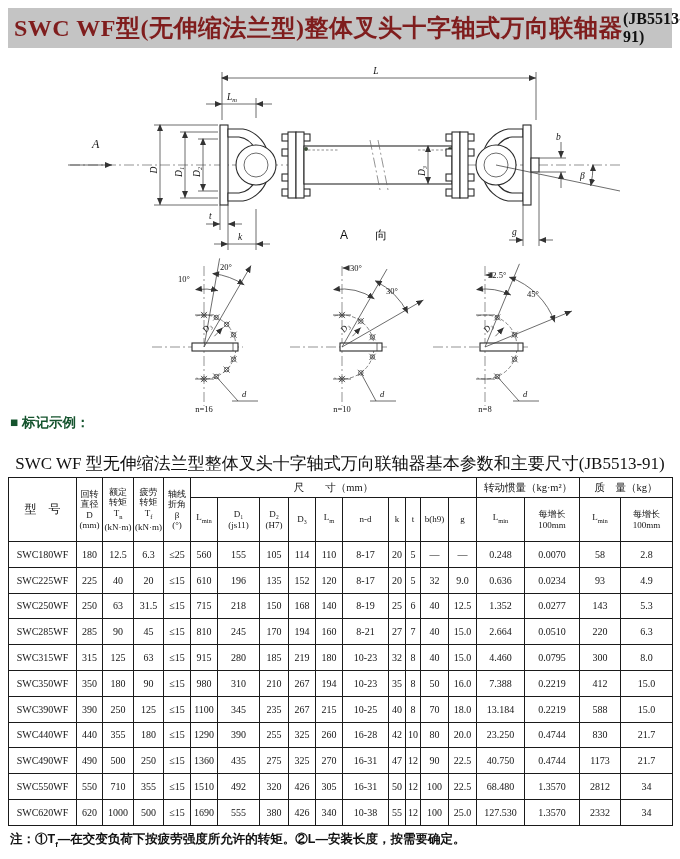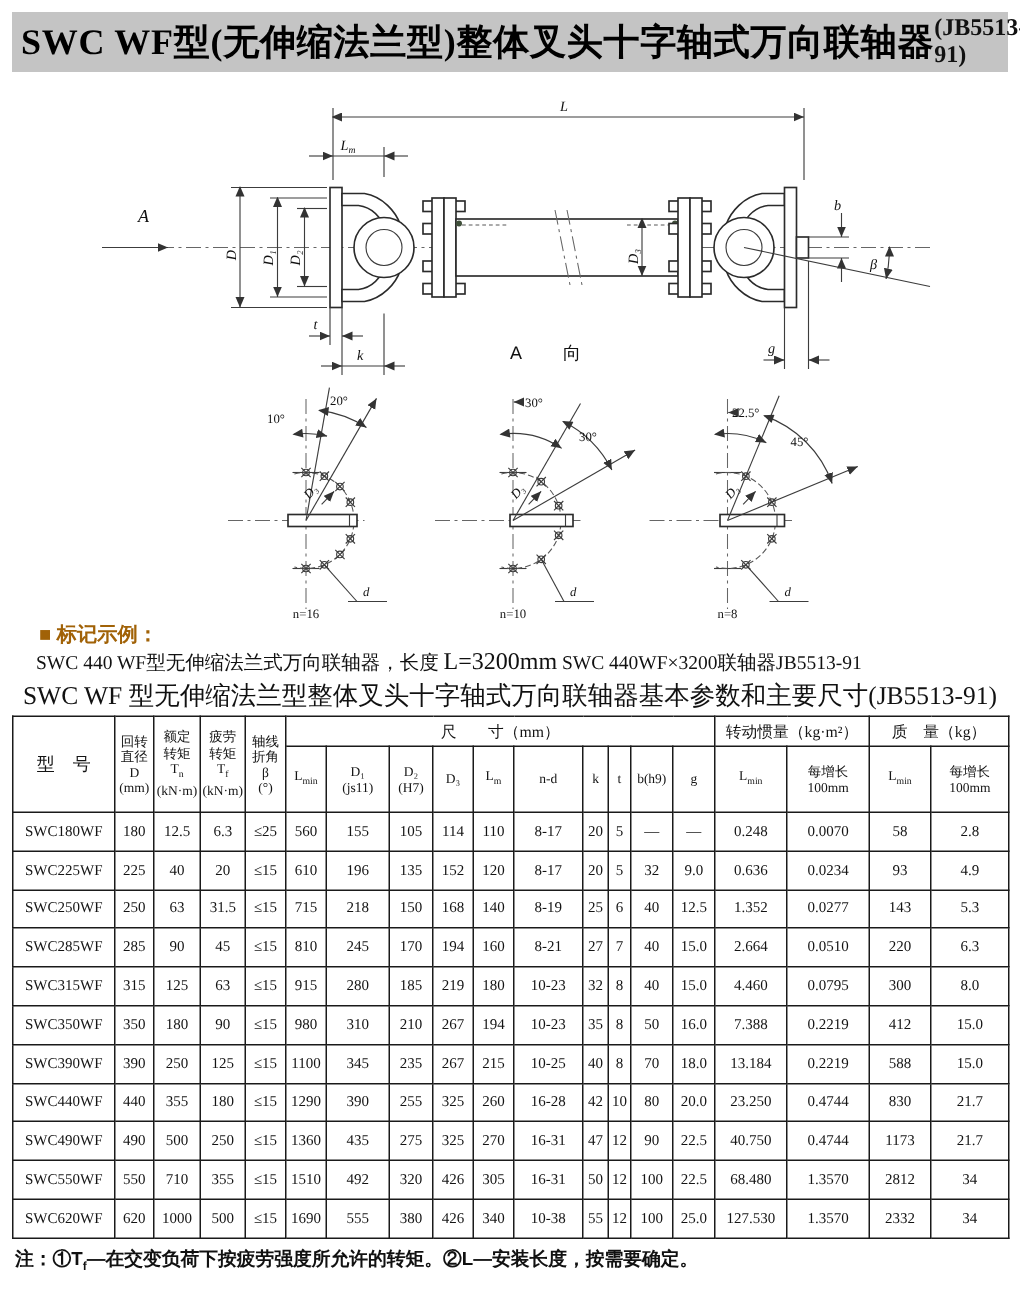--- a/index.html
+++ b/index.html
@@ -1,37 +1,37 @@
 <!DOCTYPE html>
 <html><head>
 <meta charset="utf-8">
 <style>
   html,body{margin:0;padding:0;}
   body{width:680px;height:859px;background:#ffffff;font-family:"Liberation Sans",sans-serif;}
   .page{position:relative;width:680px;height:859px;background:#fff;overflow:hidden;color:#141414;}
 
   .title-bar{position:absolute;left:8px;top:8px;width:664px;height:40px;background:#c4c4c4;
     display:flex;align-items:center;padding-left:6px;box-sizing:border-box;}
-  .title-main{font-family:"Liberation Serif",serif;font-weight:bold;font-size:24px;letter-spacing:0.5px;color:#000000;white-space:nowrap;}
+  .title-main{font-family:"Liberation Serif",serif;font-weight:bold;font-size:24px;letter-spacing:0.5px;color:#7f1d1d;white-space:nowrap;}
   .title-code{font-family:"Liberation Serif",serif;font-weight:bold;font-size:16px;color:#111;}
 
   #drawing-svg{position:absolute;left:8px;top:52px;}
   .med{fill:#ffffff;stroke:#2b2b2b;stroke-width:1.1;}
   .thin{fill:none;stroke:#3c3c3c;stroke-width:0.75;}
   .cl{fill:none;stroke:#666;stroke-width:0.7;stroke-dasharray:10 3 2 3;}
   .cl2{fill:none;stroke:#555;stroke-width:0.7;stroke-dasharray:4 2;}
   .d1{fill:none;stroke:#444;stroke-width:0.6;stroke-dasharray:2.5 2;}
   text.dim{font:italic 9.5px "Liberation Serif",serif;fill:#111;}
   text.big{font-size:12px;}
   text.ang{font:8.5px "Liberation Serif",serif;fill:#111;}
   text.it{font-style:italic;}
   text.cjk{font:12px "Liberation Sans",sans-serif;fill:#111;letter-spacing:8px;}
   .ss{font-size:6.5px;}
 
-  .marking-head{position:absolute;left:10px;top:414px;font-size:13.5px;font-weight:bold;color:#a16207;margin-left:16px;}
+  .marking-head{position:absolute;left:10px;top:414px;font-size:13.5px;font-weight:bold;color:#14532d;}
   .marking-line{position:absolute;left:24px;top:433px;font-family:"Liberation Serif",serif;font-size:13px;color:#111;white-space:nowrap;}
   .marking-line .formula{font-size:16px;}
   .table-title{position:absolute;left:8px;top:452px;width:664px;text-align:center;
     font-family:"Liberation Serif",serif;font-size:17px;color:#111;white-space:nowrap;}
 
   #spec-table{position:absolute;left:8px;top:477px;width:664px;border-collapse:collapse;table-layout:fixed;
     font-family:"Liberation Serif",serif;color:#141414;}
   #spec-table th,#spec-table td{border:1px solid #1a1a1a;text-align:center;vertical-align:middle;padding:0;overflow:hidden;}
   #spec-table th{font-weight:normal;}
   #spec-table .grp{height:19px;font-size:10.5px;}
@@ -284,21 +284,20 @@
         <text x="479" y="281" class="ang it" transform="rotate(-47 479 281)">D₃</text>
         <line x1="487.41987555688496" y1="284.20990299492024" x2="495.7557760023929" y2="275.57782539085645" class="thin" marker-end="url(#ar)"></line>
         <line x1="489.24586983568287" y1="324.56414504036115" x2="511" y2="349" class="thin"></line>
         <line x1="505" y1="349" x2="531" y2="349" class="thin"></line>
         <text x="515" y="345" class="ang it">d</text>
         <text x="477" y="360" class="ang" text-anchor="middle">n=8</text>
       </g>
     </svg>
 
   <div class="marking-head"><span>■</span><span> 标记示例：</span></div>
-  <div class="marking-line"><span>SWC 440 WF型无伸缩法兰式万向联轴器，长度 </span><span class="formula">L=3200mm</span><span>  SWC 440WF×3200联轴器JB5513-91</span></div>
 
   <div class="table-title">SWC WF 型无伸缩法兰型整体叉头十字轴式万向联轴器基本参数和主要尺寸(JB5513-91)</div>
 
   <table id="spec-table">
       <colgroup>
         <col style="width: 68px;">
         <col style="width: 26px;">
         <col style="width: 31px;">
         <col style="width: 30px;">
         <col style="width: 27px;">

